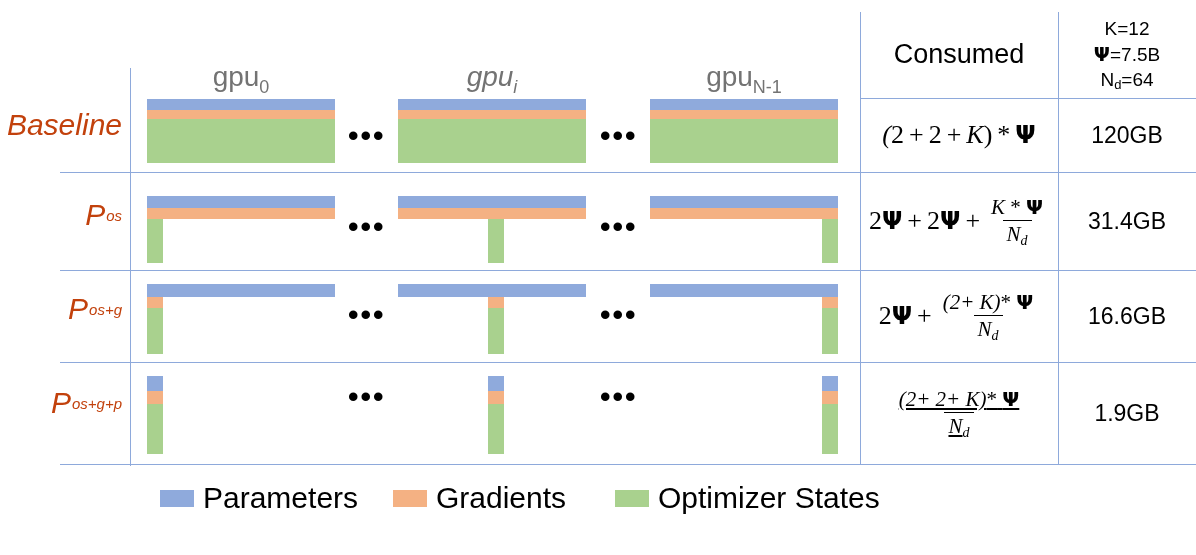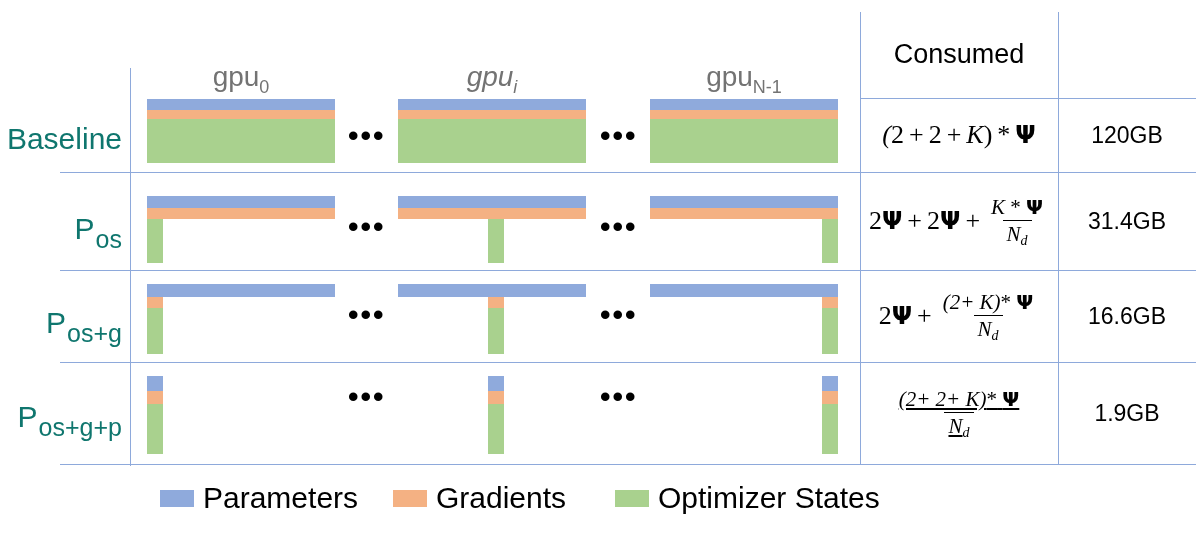--- a/index.html
+++ b/index.html
@@ -12,27 +12,28 @@
   }
   #root{position:relative;width:1196px;height:555px;}
 
   
   .hline{position:absolute;height:1px;background:#8EA9DB;}
   .vline{position:absolute;width:1px;background:#8EA9DB;}
 
   
   .row-label{
     position:absolute;
-    display:flex;align-items:flex-end;justify-content:flex-end;
+    display:flex;align-items:flex-start;justify-content:flex-end;
     font-size:30px;line-height:1;
     white-space:nowrap;
-    color:#0f766e;
+    color:#c2410c;
+    font-style:italic;
   }
   .row-label .sub{
-    font-size:25px;
+    font-size:15px;
     vertical-align:baseline;
     position:relative;top:8px;
     margin-left:1px;
   }
 
   
   .gpu-head{
     position:absolute;
     font-size:28px;line-height:1;
     white-space:nowrap;
@@ -198,20 +199,31 @@
 
   <div class="dots" style="left:348px;top:382px;">•••</div>
   <div class="dots" style="left:600px;top:382px;">•••</div>
 
   <div class="cell mem-head" style="left:861px;top:14px;width:196px;height:82px;">
     <div>
       <div>Consumed</div>
     </div>
   </div>
 
+  <div class="cell params-head" style="left:1059px;top:14px;width:136px;height:82px;">
+    <div>
+      <div>K=12</div>
+      <div>
+        <span style="font-family:'DejaVu Sans',sans-serif;font-weight:700;">Ψ</span><span>=7.5B</span>
+      </div>
+      <div>
+        <span>N</span><span style="font-size:13px;position:relative;top:3px;">d</span><span>=64</span>
+      </div>
+    </div>
+  </div>
 
   <div class="cell math" style="left:861px;top:99px;width:196px;height:72px;">
     <span>
       <span class="it">(</span><span>2</span><span class="op">+</span><span>2</span><span class="op">+</span><span class="it">K</span><span>)</span><span class="op">*</span><span class="psi">Ψ</span>
     </span>
   </div>
   <div class="cell val-cell" style="left:1059px;top:99px;width:136px;height:72px;">120GB</div>
 
   <div class="cell math" style="left:861px;top:173px;width:196px;height:96px;">
     <span style="display:inline-flex;align-items:center;">

